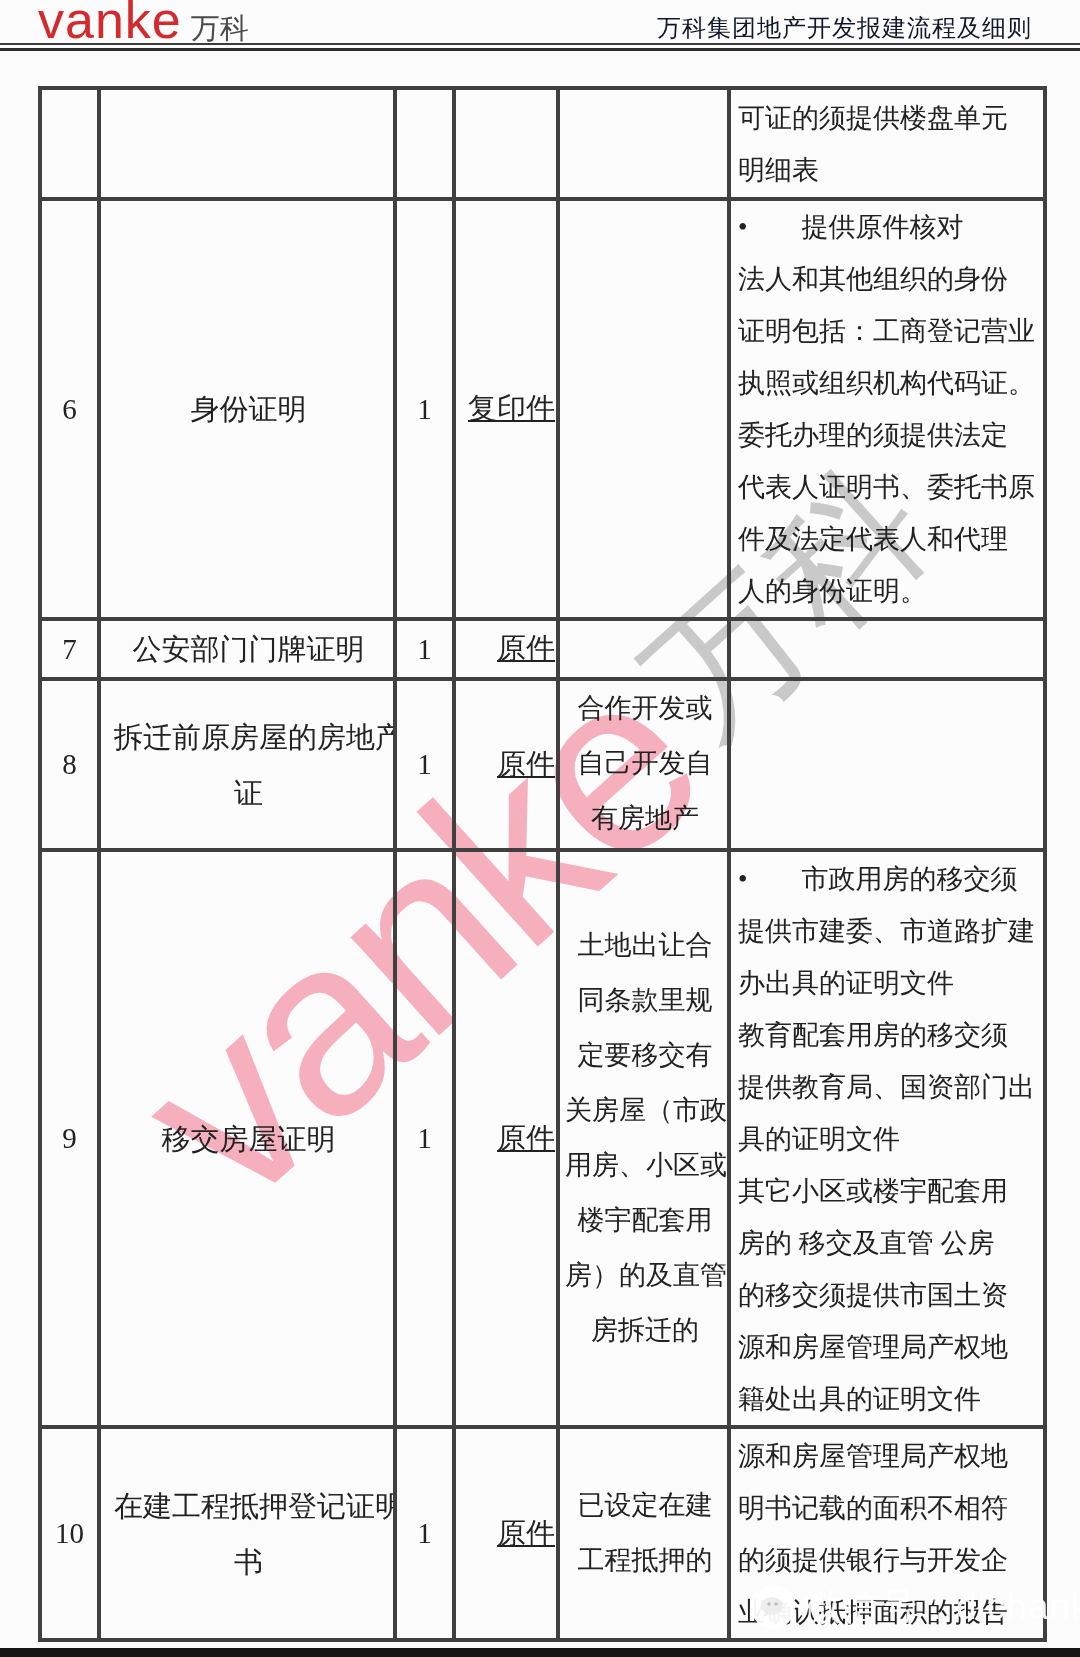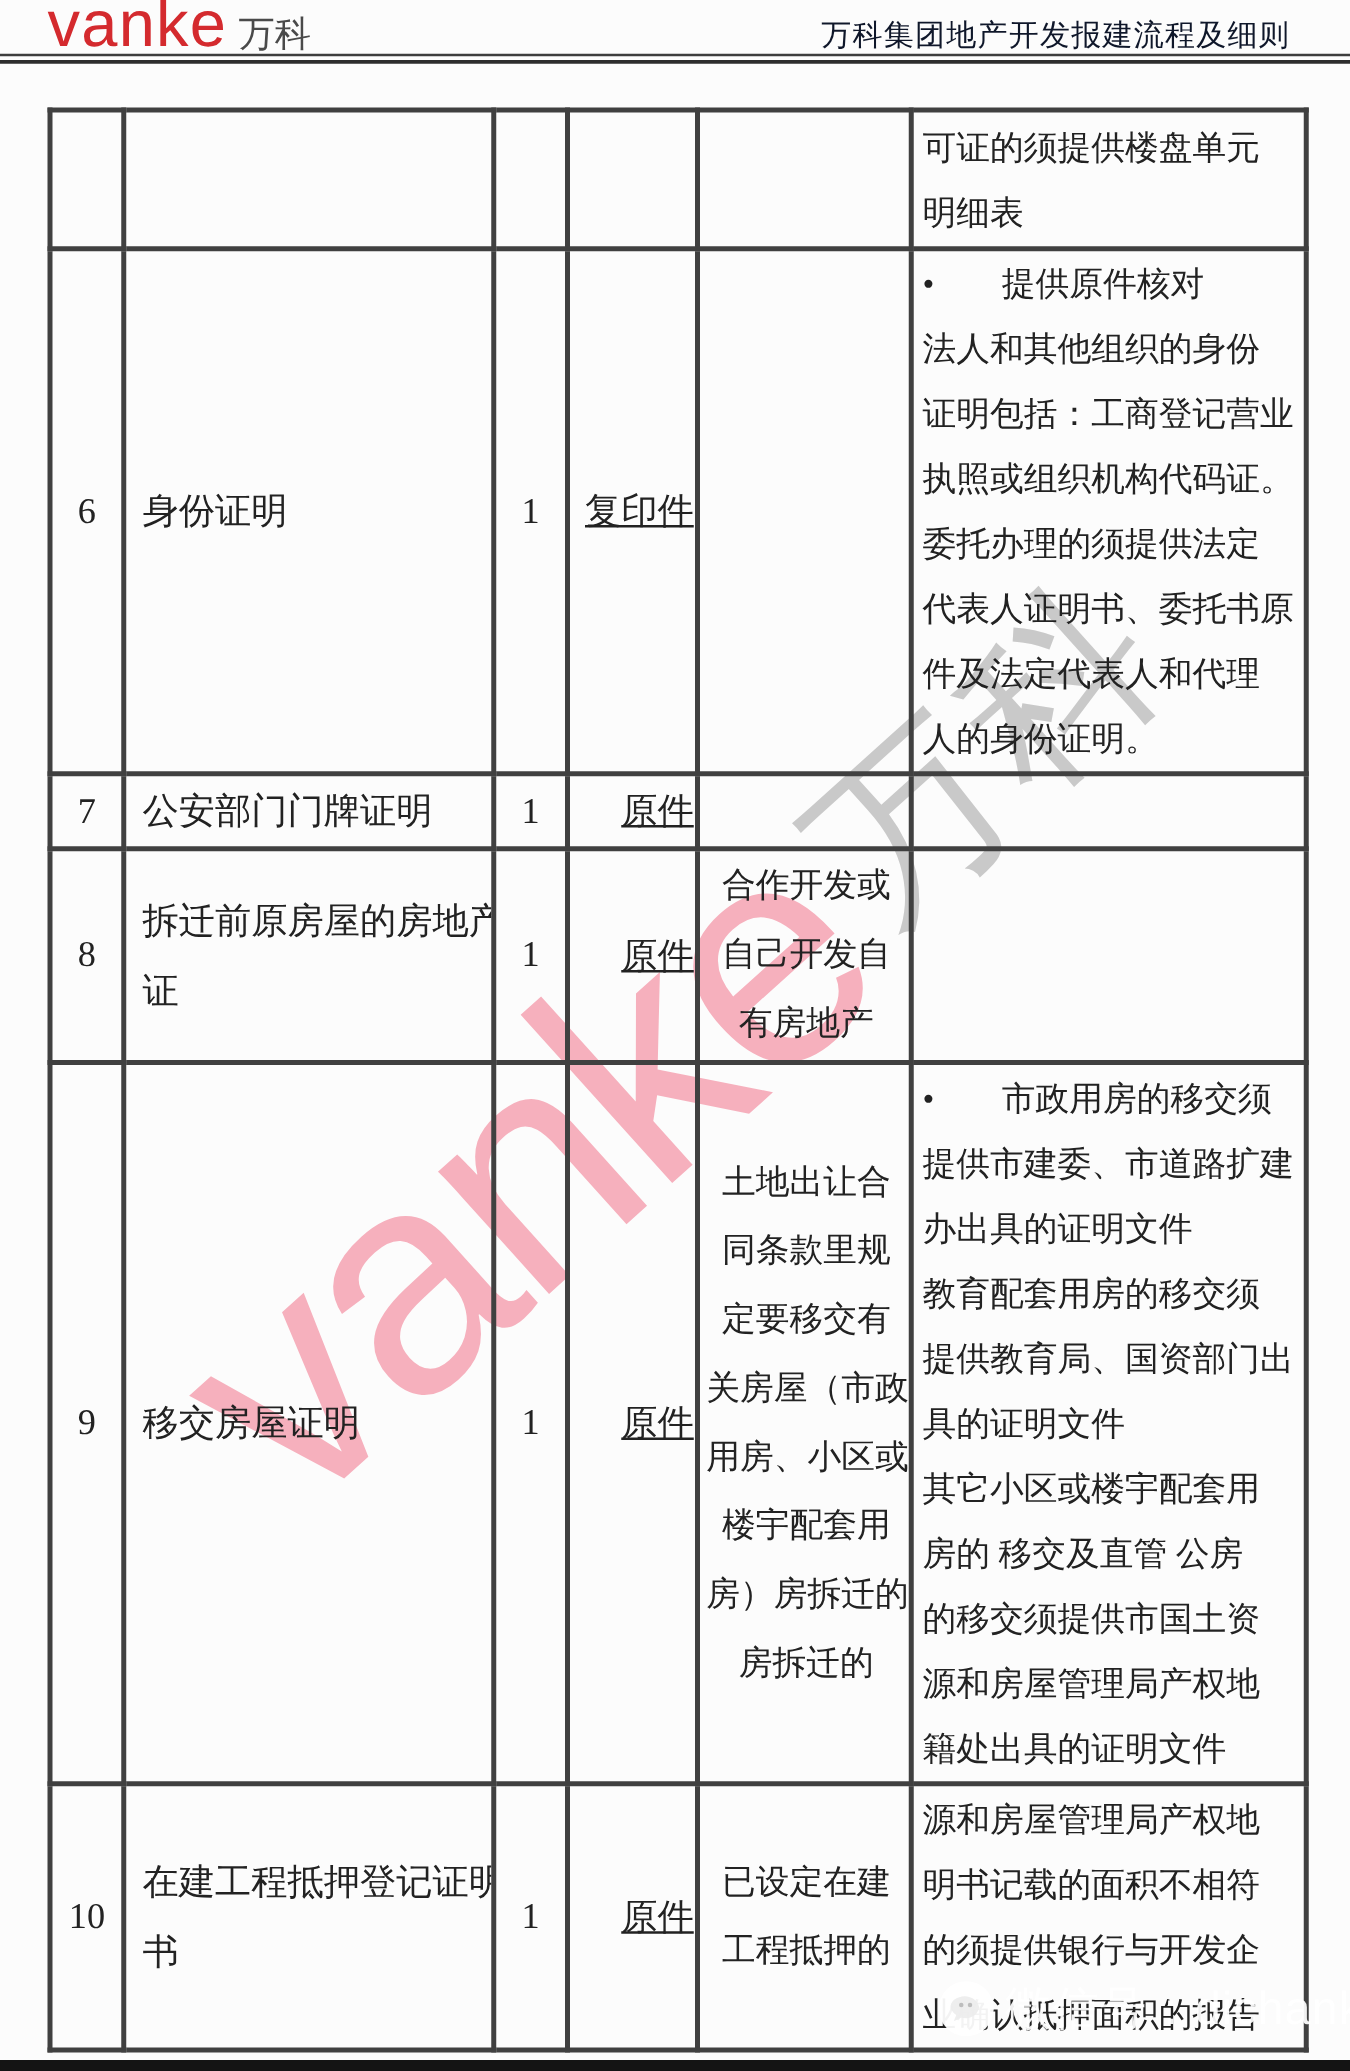--- a/index.html
+++ b/index.html
@@ -44,21 +44,21 @@
   table.doc{
     position:absolute;left:38px;top:86px;width:1005px;z-index:2;
     border-collapse:collapse;table-layout:fixed;
     background:transparent;
   }
   table.doc td{
     border:4px solid #404040;vertical-align:middle;
     background:transparent;overflow:hidden;
   }
   td.c-num{text-align:center;font-size:29px;}
-  td.c-name{text-align:left;padding:0 10px 0 13px;font-size:29px;}
+  td.c-name{text-align:center;padding:0 10px 0 13px;font-size:29px;}
   td.c-name .line{line-height:56px;white-space:nowrap;}
   td.c-qty{text-align:center;font-size:29px;}
   td.c-type{text-align:right;font-size:29px;text-decoration:underline;}
   td.c-cond{text-align:center;padding:0 2px 2px 5px;font-size:27px;font-family:Liberation Serif, serif;}
   td.c-cond .line{line-height:55px;white-space:pre;}
   td.c-notes{text-align:left;padding:0 2px 0 7px;font-size:27px;}
   td.c-notes .line{line-height:52px;white-space:pre;}
   
   .wm-wechat{
     position:absolute;left:750px;top:1582px;z-index:5;
@@ -165,21 +165,21 @@
         </td>
         <td class="c-qty">1</td>
         <td class="c-type">原件</td>
         <td class="c-cond">
           <div class="line">土地出让合</div>
           <div class="line">同条款里规</div>
           <div class="line">定要移交有</div>
           <div class="line">关房屋（市政</div>
           <div class="line">用房、小区或</div>
           <div class="line">楼宇配套用</div>
-          <div class="line">房）房拆迁的</div>
+          <div class="line">房）的及直管</div>
           <div class="line">房拆迁的</div>
         </td>
         <td class="c-notes">
           <div class="line">•　　市政用房的移交须</div>
           <div class="line">提供市建委、市道路扩建</div>
           <div class="line">办出具的证明文件</div>
           <div class="line">教育配套用房的移交须</div>
           <div class="line">提供教育局、国资部门出</div>
           <div class="line">具的证明文件</div>
           <div class="line">其它小区或楼宇配套用</div>

